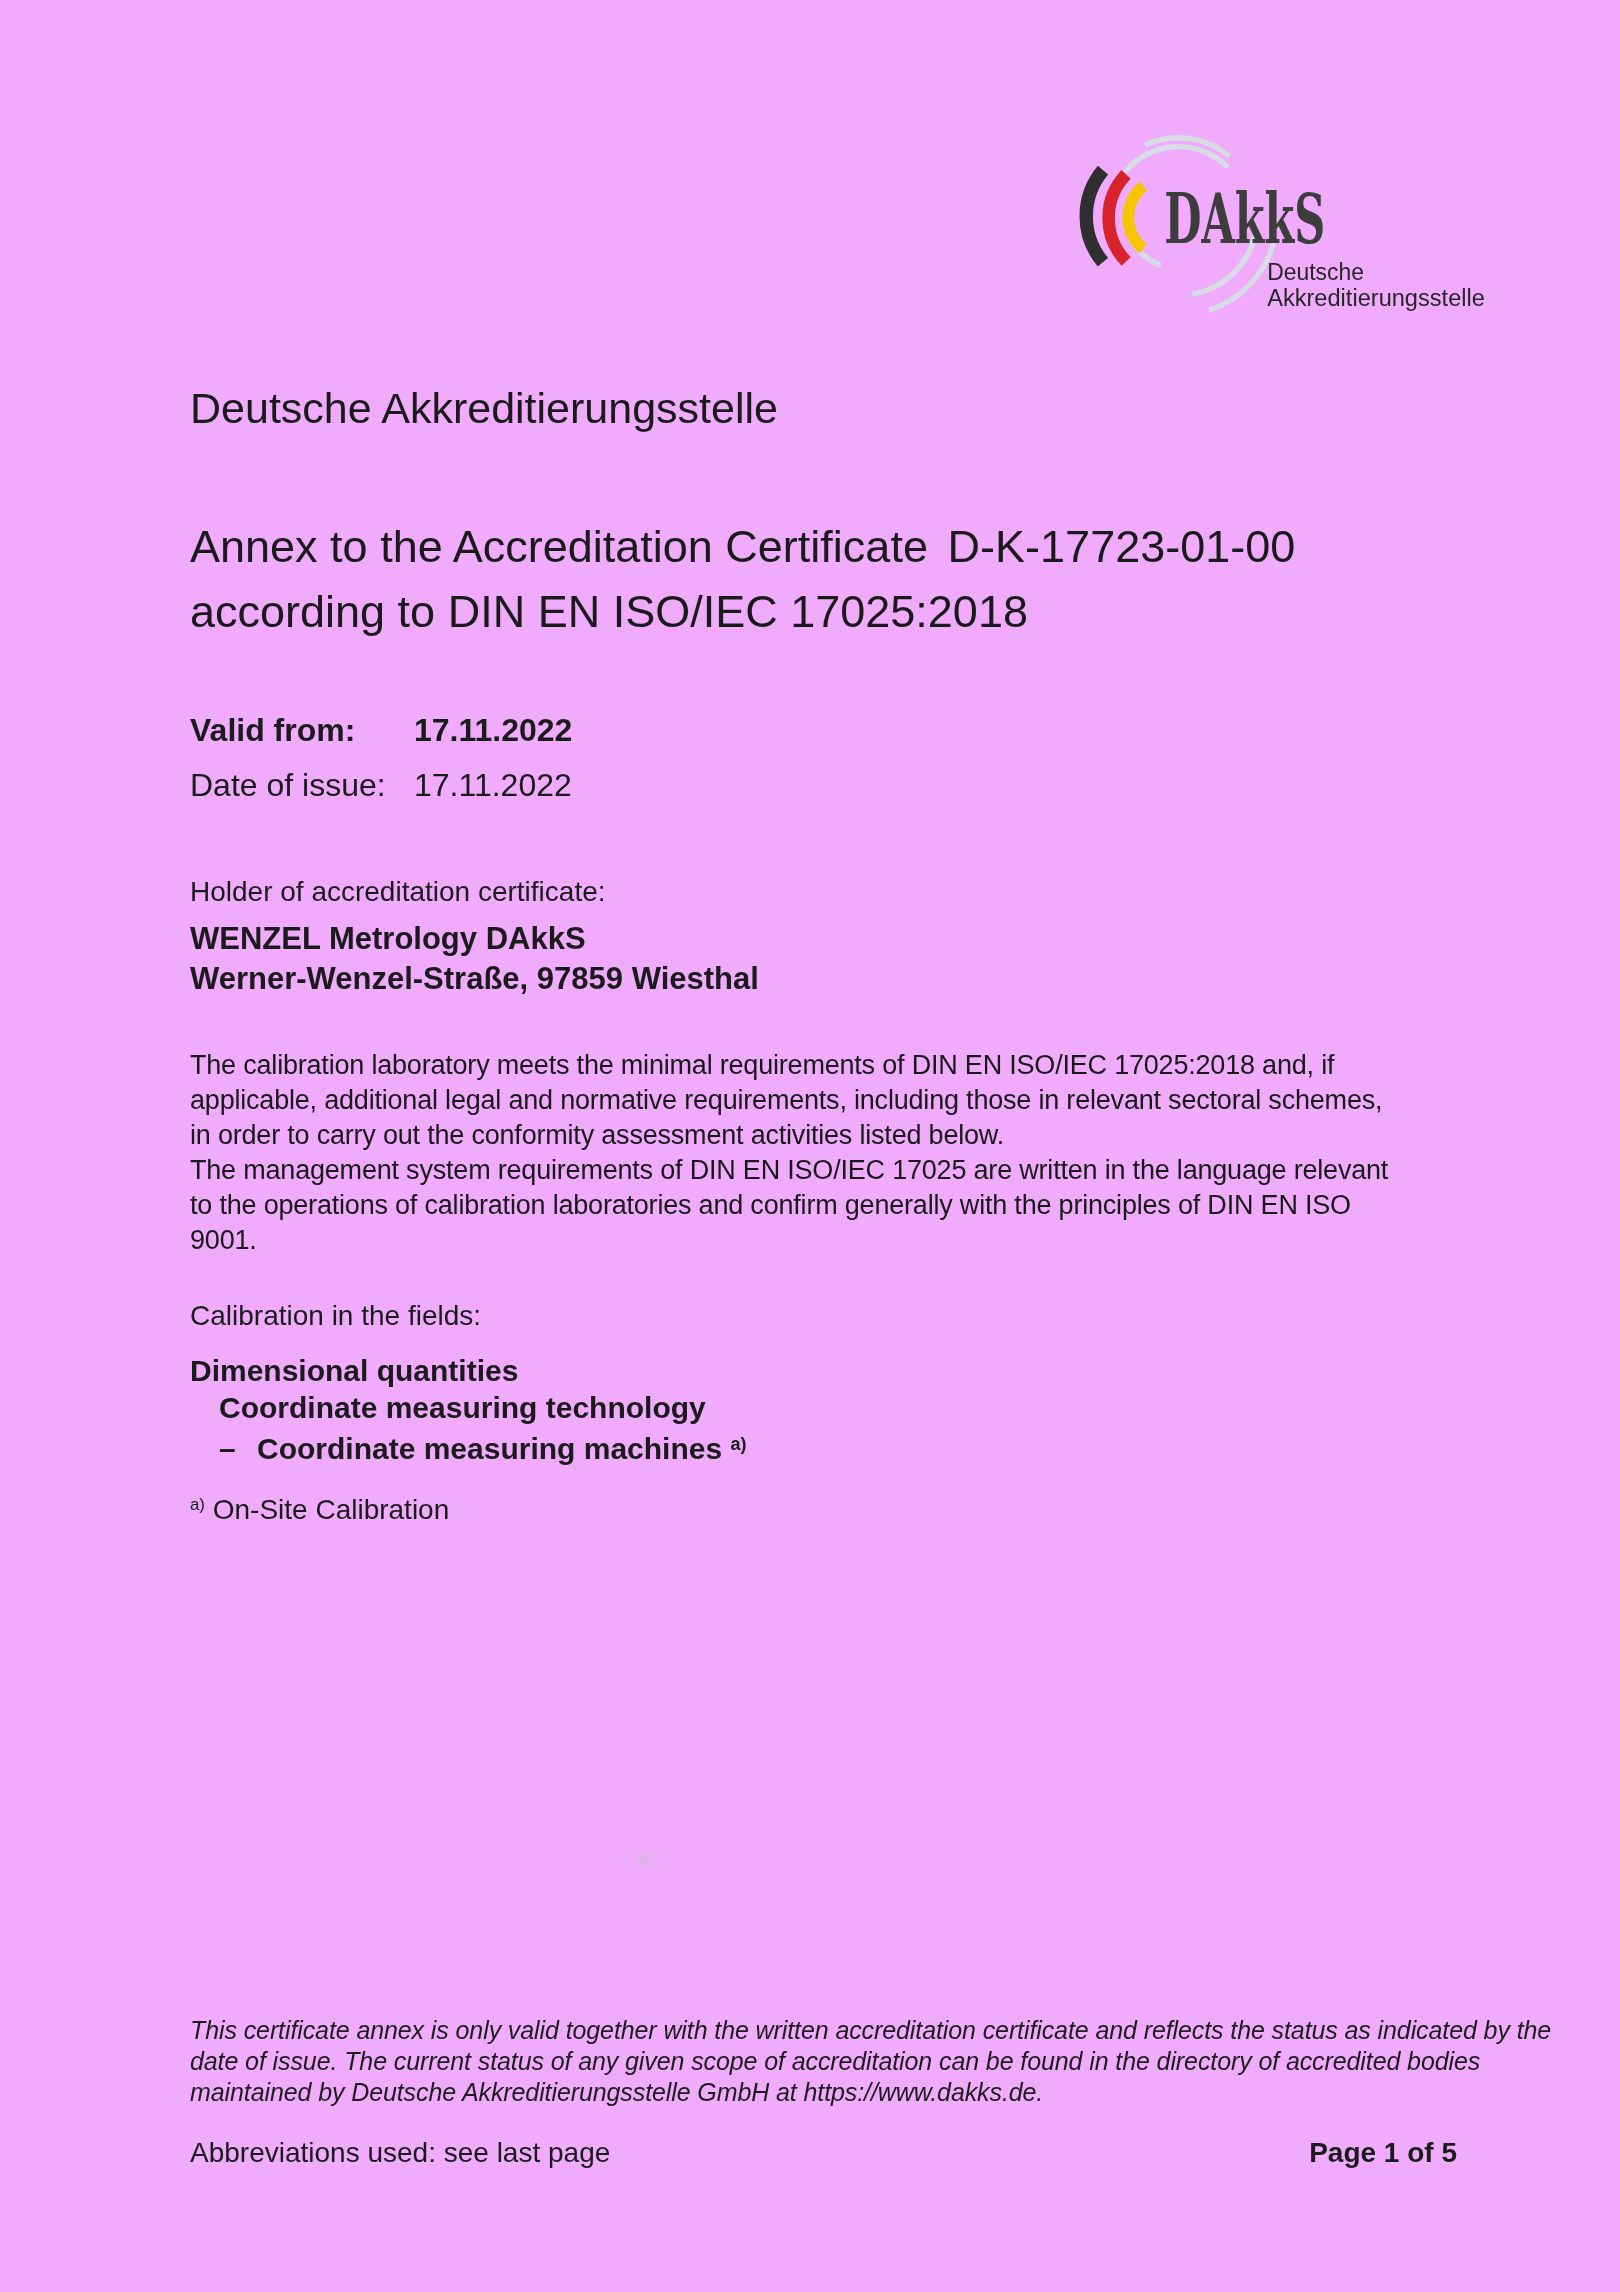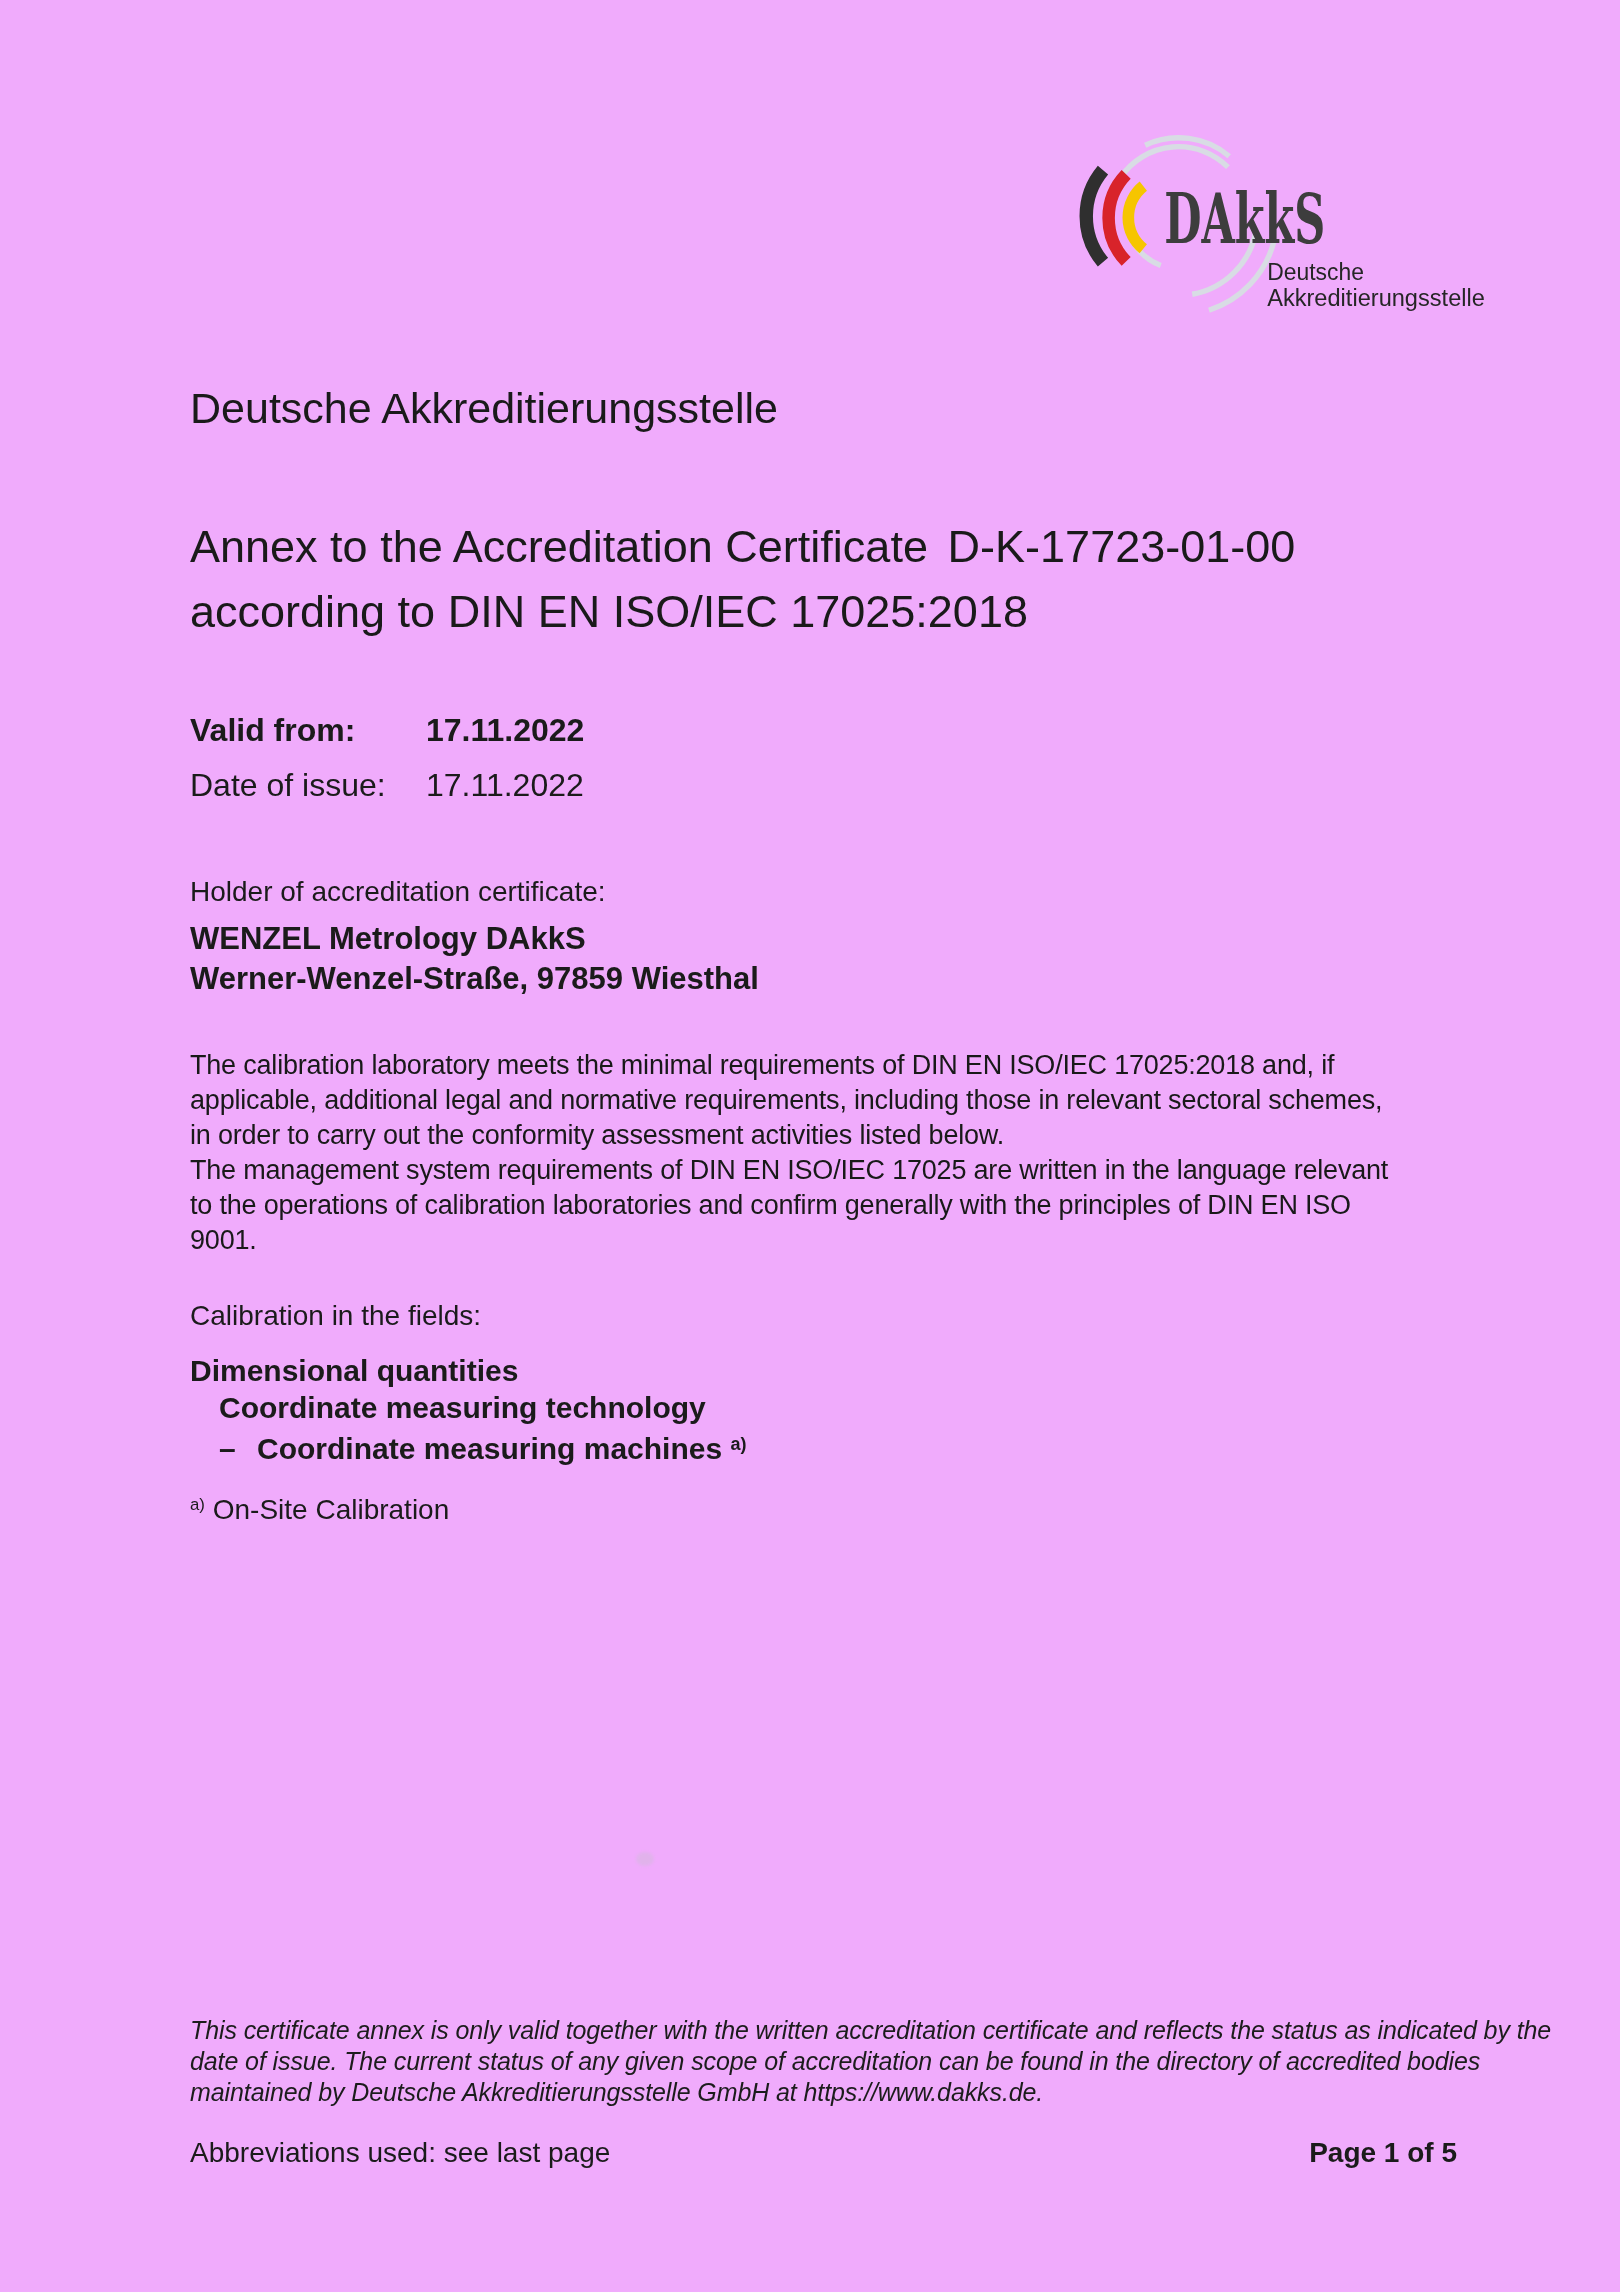--- a/index.html
+++ b/index.html
@@ -32,21 +32,21 @@
   }
   .doc-title {
     position: absolute; left: 190px; top: 514px;
     font-size: 45px; line-height: 65px; color: #1a1a1a;
     white-space: nowrap;
   }
   .doc-title .cert-no { margin-left: 19.7px; }
 
   
   .meta { position: absolute; left: 190px; top: 712px; font-size: 32px; }
-  .meta-row { display: flex; height: 55px; align-items: flex-start; gap: 12px; }
+  .meta-row { display: flex; height: 55px; align-items: flex-start; }
   .meta-label { width: 224px; }
   .meta-row.bold .meta-label, .meta-row.bold .meta-value { font-weight: bold; }
 
   
   .holder-intro { position: absolute; left: 190px; top: 876px; font-size: 28px; }
   .holder-name  { position: absolute; left: 190px; top: 919px; font-size: 31px; font-weight: bold; line-height: 40px; }
   .holder-addr  { position: absolute; left: 190px; top: 959px; font-size: 31px; font-weight: bold; line-height: 40px; }
 
   
   .body-par {

